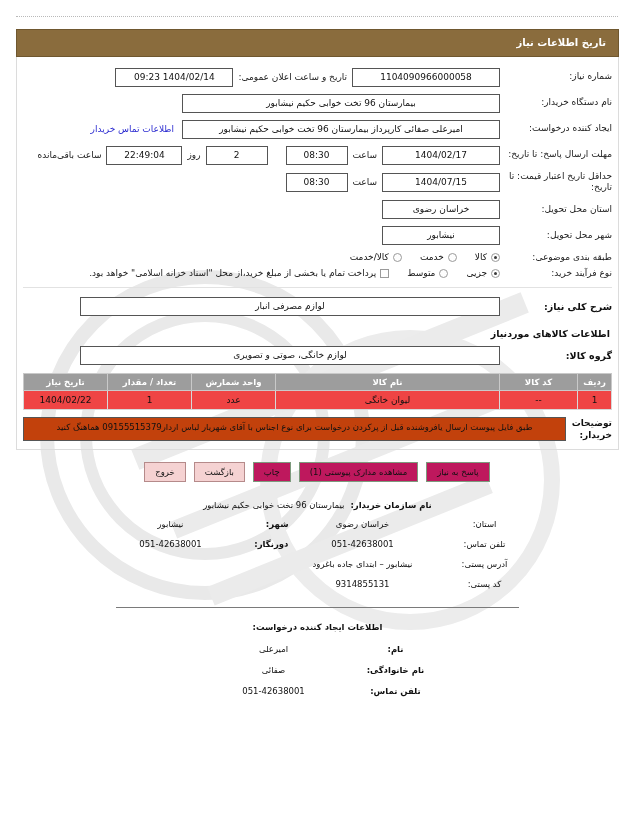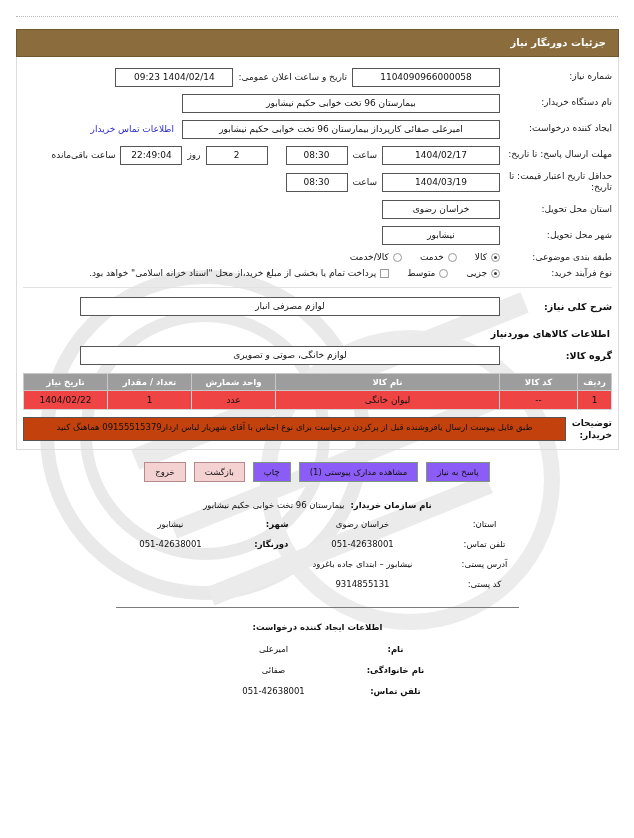--- a/index.html
+++ b/index.html
@@ -99,21 +99,21 @@
     text-align: center;
     color: #111;
     overflow: hidden;
     white-space: nowrap;
   }
   .fld.w-num   { width: 148px; }
   .fld.w-wide  { width: 318px; }
   .fld.w-date  { width: 118px; }
   .fld.w-time  { width: 62px; }
   .fld.w-days  { width: 62px; }
-  .fld.w-clock { width: 62px; }
+  .fld.w-clock { width: 76px; }
   .fld.w-mid   { width: 118px; }
 
   .mini-lbl {
     font-size: 9px;
     padding: 0 5px;
     white-space: nowrap;
     color: #1a1a1a;
   }
   .link {
     color: #2b2bd0;
@@ -224,21 +224,21 @@
   
   .btns {
     display: flex;
     justify-content: center;
     align-items: center;
     gap: 8px;
     margin: 12px 0 4px 0;
   }
   .btn {
     border: 1px solid #7d9a7d;
-    background: #8b5cf6;
+    background: #be185d;
     font-size: 8.5px;
     padding: 3px 10px;
     min-height: 17px;
     line-height: 12px;
     cursor: pointer;
     white-space: nowrap;
     color: #111;
   }
   .btn.danger {
     background: #f5d2d2;
@@ -302,21 +302,21 @@
   <div class="wm-ring wm-r3"></div>
   <div class="wm-bar wm-b1"></div>
   <div class="wm-bar wm-b2"></div>
   <div class="wm-bar wm-b3"></div>
 </div>
 
 <div class="page">
 
   <div class="dotted-top"></div>
 
-  <div class="bar">جزئیات دورنگار نیاز</div>
+  <div class="bar">تاریخ اطلاعات نیاز</div>
 
   <div class="panel">
 
     <div class="row">
       <div class="lbl">شماره نیاز:</div>
       <div class="fld w-num">1104090966000058</div>
       <div class="mini-lbl">تاریخ و ساعت اعلان عمومی:</div>
       <div class="fld w-mid">1404/02/14 09:23</div>
     </div>
 
@@ -337,21 +337,21 @@
       <div class="mini-lbl">ساعت</div>
       <div class="fld w-time">08:30</div>
       <div class="fld w-days" style="margin-right:18px">2</div>
       <div class="mini-lbl">روز</div>
       <div class="fld w-clock">22:49:04</div>
       <div class="mini-lbl">ساعت باقی‌مانده</div>
     </div>
 
     <div class="row">
       <div class="lbl">حداقل تاریخ اعتبار قیمت: تا تاریخ:</div>
-      <div class="fld w-date">1404/03/19</div>
+      <div class="fld w-date">1404/07/15</div>
       <div class="mini-lbl">ساعت</div>
       <div class="fld w-time">08:30</div>
     </div>
 
     <div class="row">
       <div class="lbl">استان محل تحویل:</div>
       <div class="fld w-date">خراسان رضوی</div>
     </div>
 
     <div class="row">

